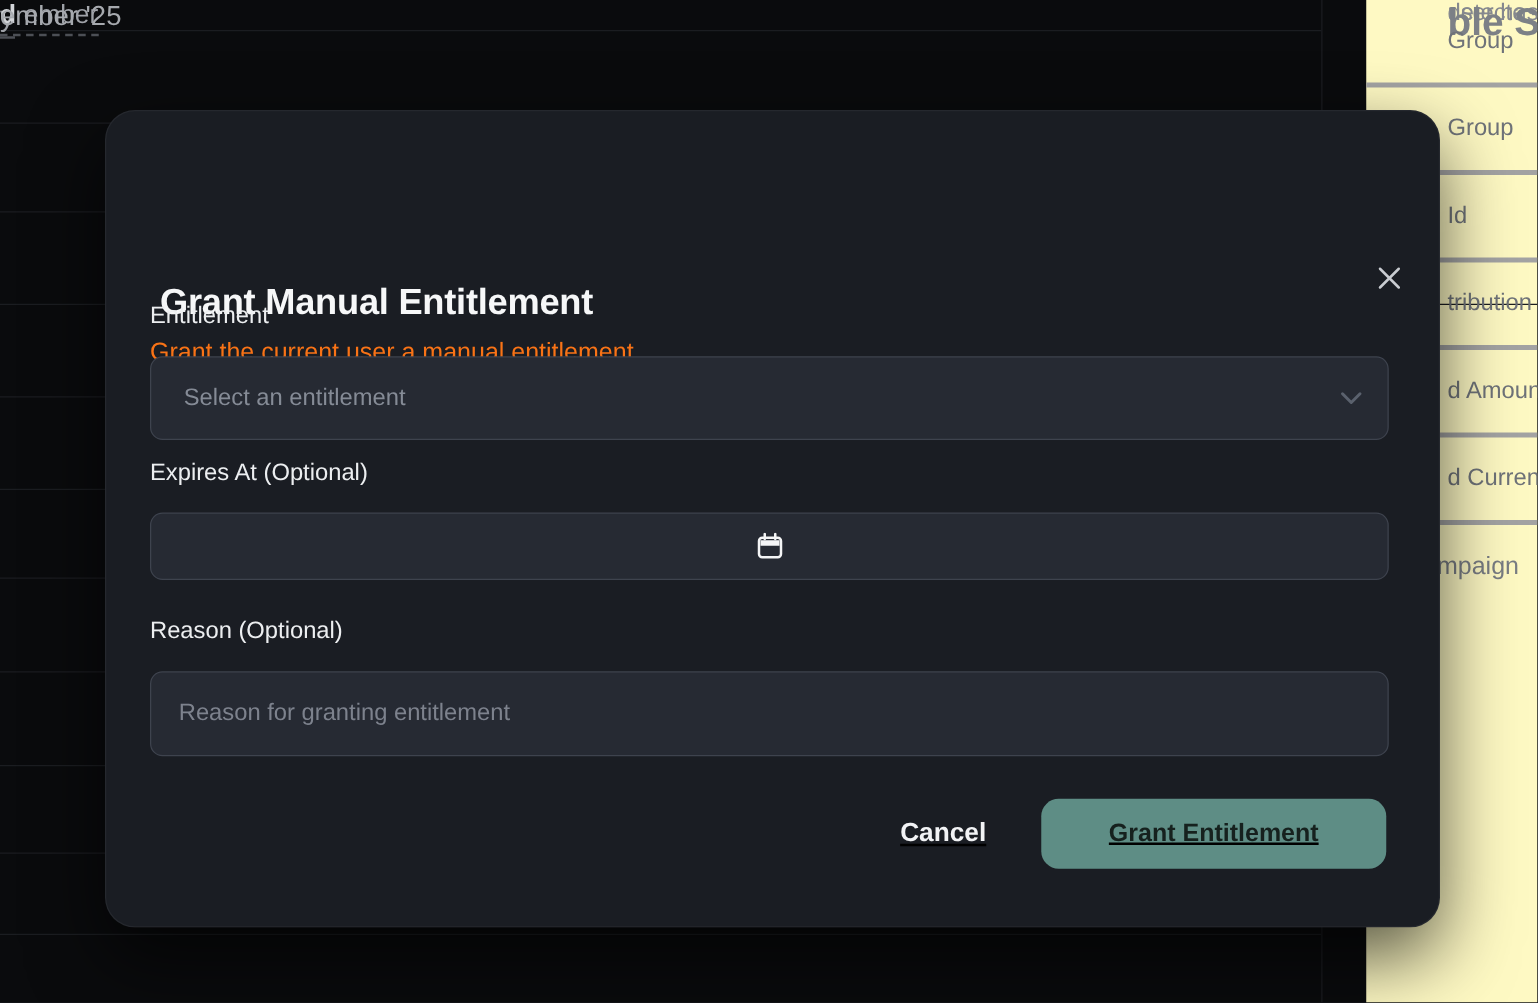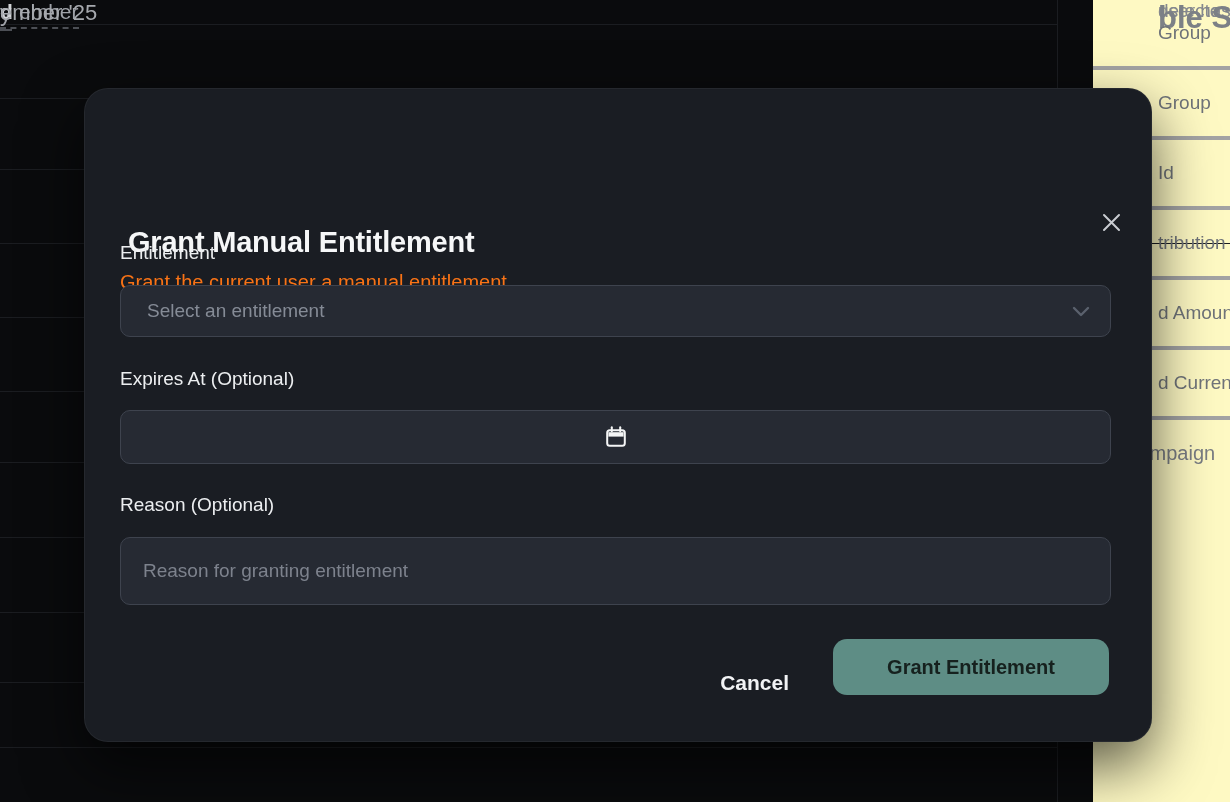--- a/index.html
+++ b/index.html
@@ -45,35 +45,35 @@
   .m-title{position:absolute;left:35px;top:129px;font-size:29px;font-weight:700;color:#f6f7f8;letter-spacing:-0.2px;}
   .m-sub{position:absolute;left:35px;top:182px;font-size:20px;color:#f97316;}
   .m-label{position:absolute;left:35px;font-size:19px;font-weight:500;color:#eceef0;}
   .lbl-1{top:153px;}
   .lbl-2{top:279px;}
   .lbl-3{top:405px;}
   .field{
     position:absolute;left:35px;width:991px;box-sizing:border-box;
     background:#262a33;border:1px solid #3e434e;border-radius:10px;
   }
-  .select-box{top:196px;height:52px;display:flex;align-items:center;cursor:pointer;}
+  .select-box{top:196px;height:67px;display:flex;align-items:center;cursor:pointer;}
   .select-box .ph{padding-left:26px;font-size:19px;color:#858b96;flex:1;}
   .select-box .chev{margin-right:20px;display:flex;align-items:center;}
   .date-btn{
     top:321px;height:54px;display:flex;align-items:center;justify-content:center;gap:11px;
     cursor:pointer;color:#f4f5f6;font-family:inherit;
   }
   .date-btn .dtxt{font-size:19px;font-weight:600;color:#f4f5f6;}
   .reason-input{
     top:448px;height:68px;padding:0 22px;font-size:19px;color:#e8eaec;
     font-family:inherit;outline:none;
   }
   .reason-input::placeholder{color:#7d828d;opacity:1;}
   .m-footer{position:absolute;left:35px;right:42px;top:550px;height:56px;
-    display:flex;align-items:flex-end;justify-content:flex-end;gap:44px;}
+    display:flex;align-items:center;justify-content:flex-end;gap:44px;text-decoration:underline;}
   .cancel-btn{background:none;border:none;cursor:pointer;padding:0;
     font-family:inherit;font-size:21px;font-weight:700;color:#f2f3f5;}
   .submit-btn{
     width:276px;height:56px;border:none;border-radius:14px;cursor:pointer;
     background:#5e8d85;color:#16211e;font-family:inherit;font-size:20px;font-weight:700;
     display:flex;align-items:center;justify-content:center;
   }
 </style>
 </head>
 <body>

